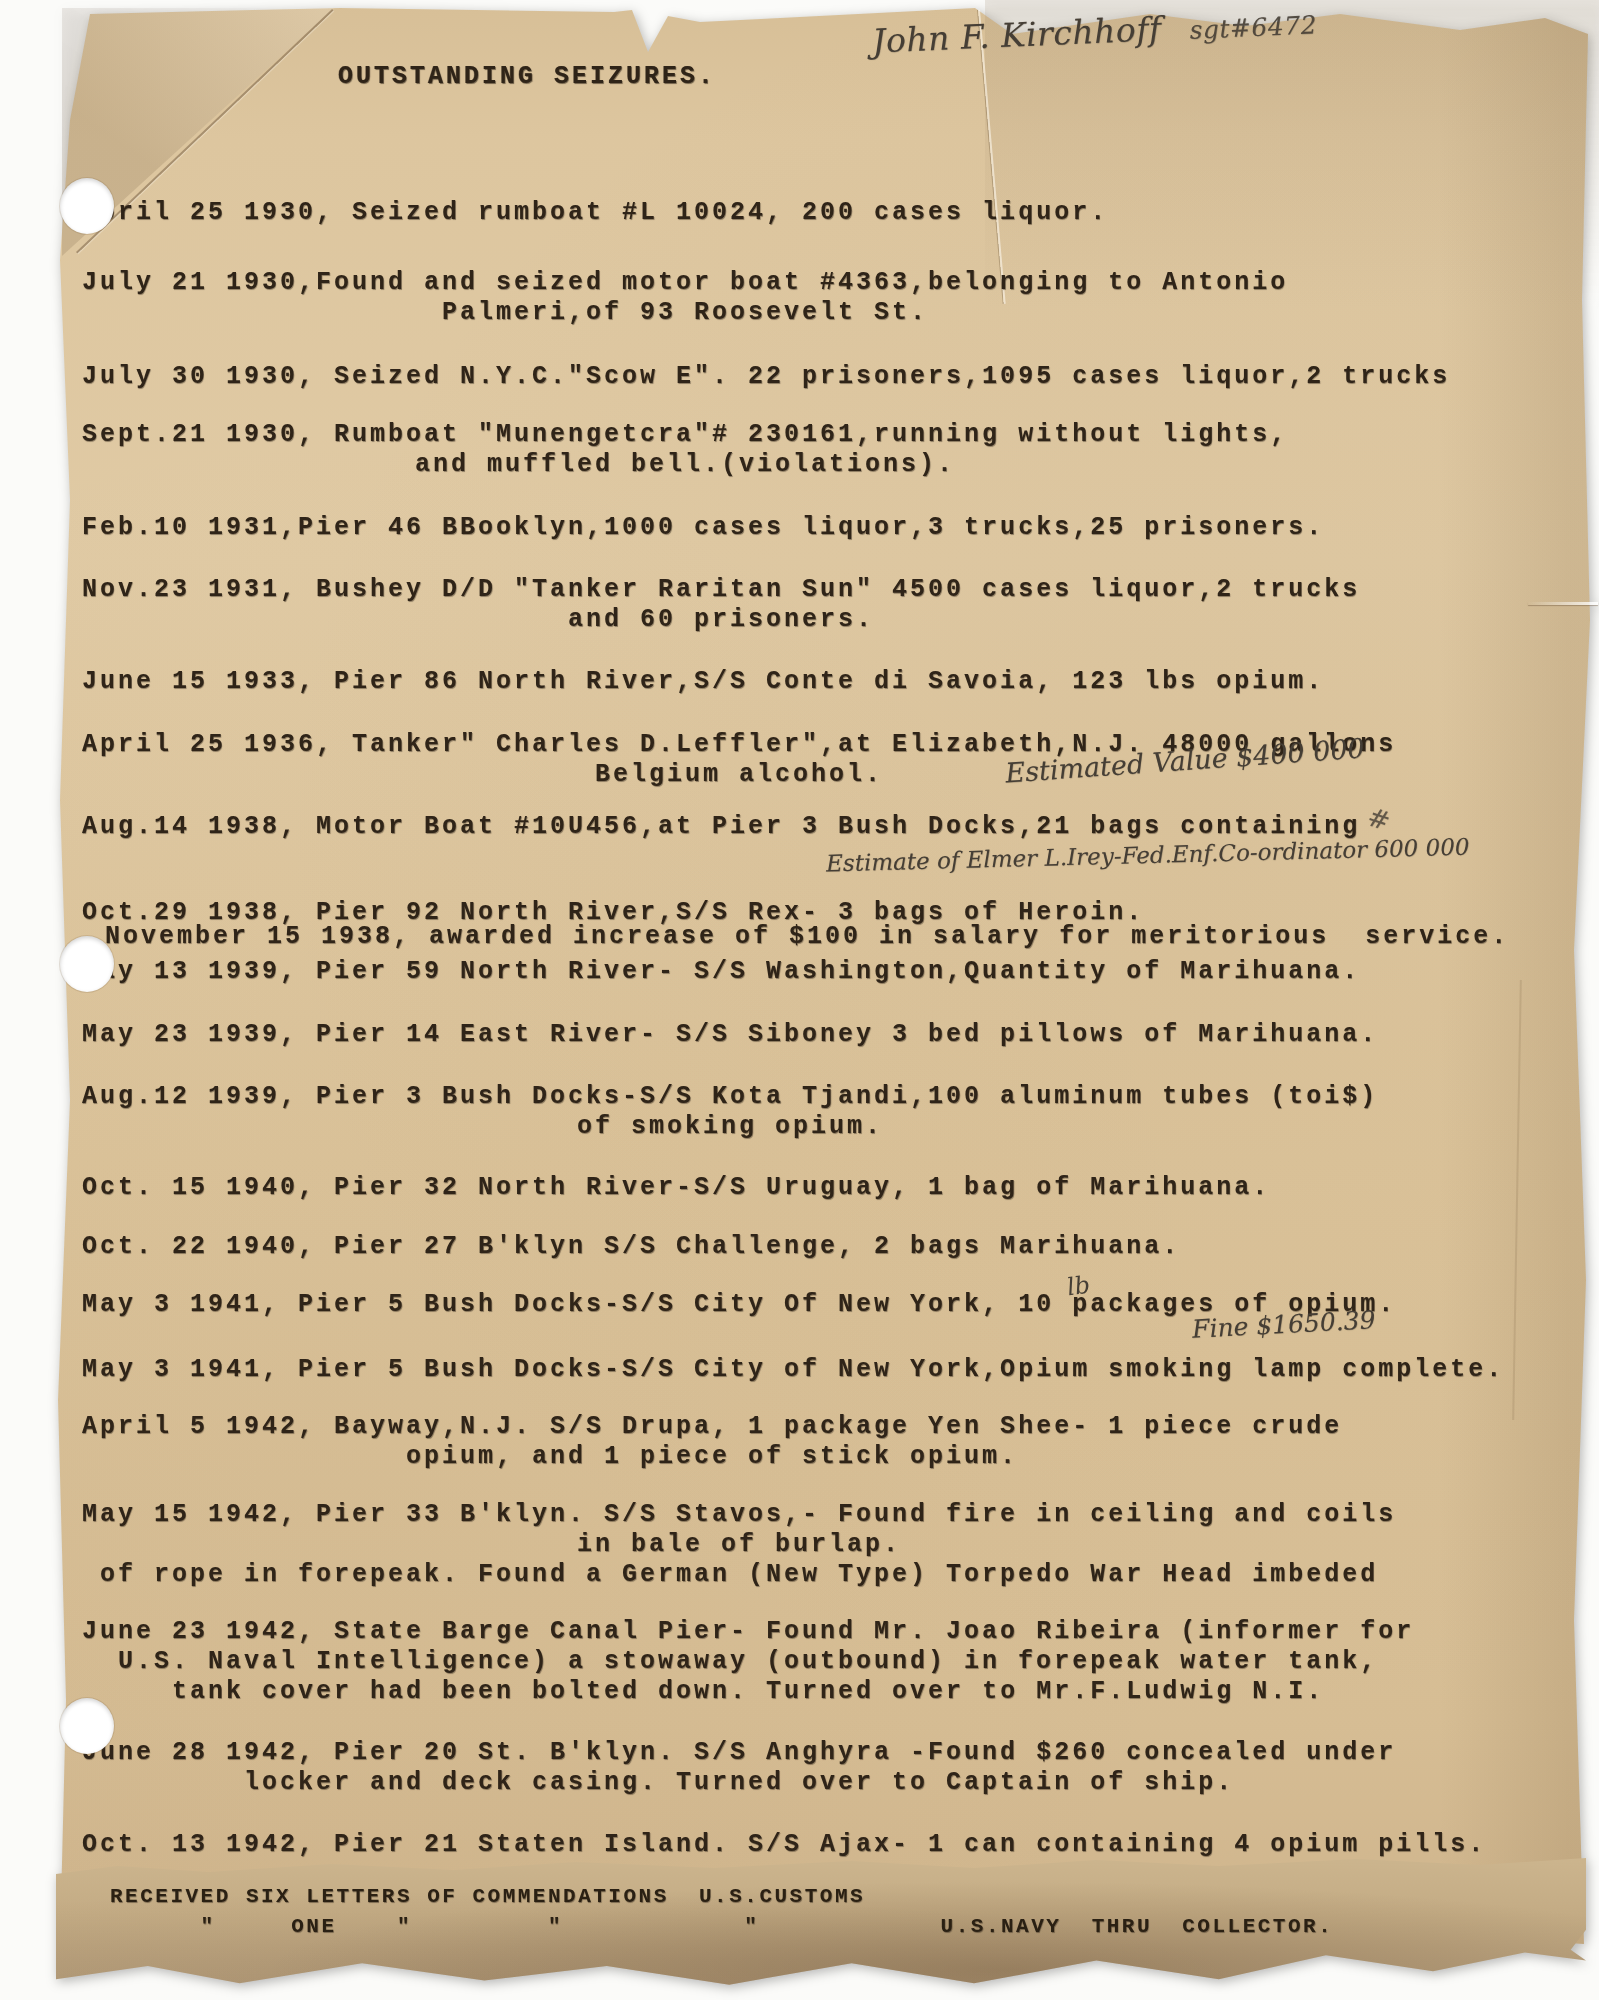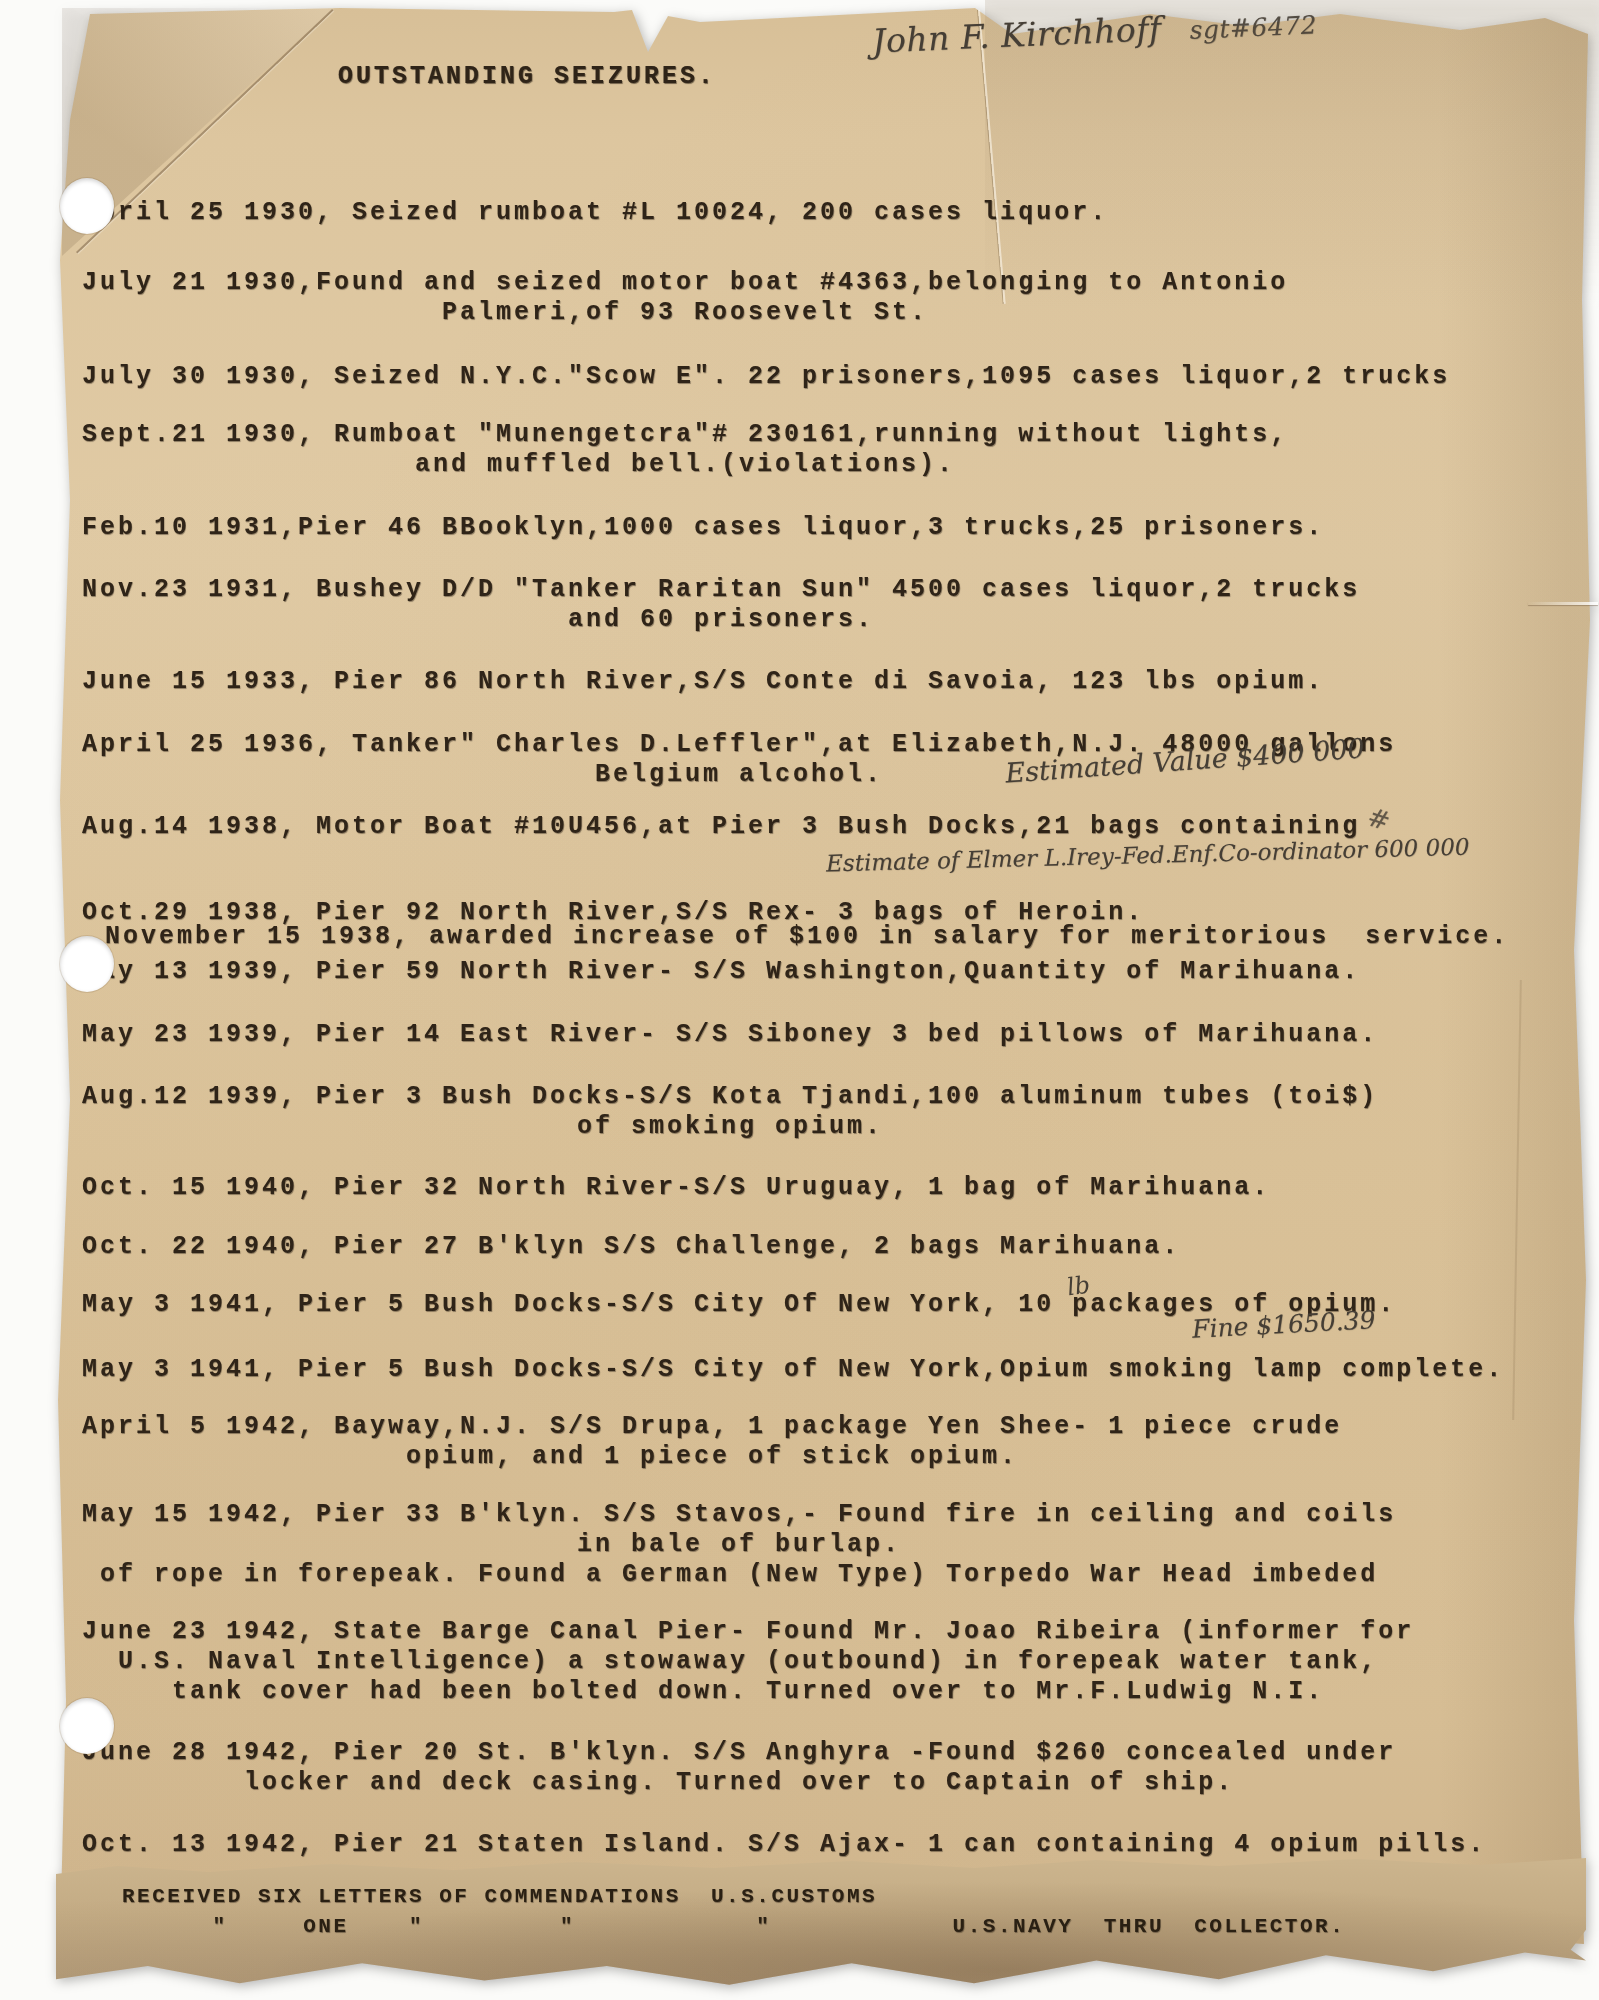--- a/index.html
+++ b/index.html
@@ -40,21 +40,21 @@
       radial-gradient(ellipse at 25% 90%, rgba(90,65,40,0.12), transparent 50%),
       linear-gradient(180deg,#ccb58e 0%,#c3ab84 45%,#b49c7a 100%);
     clip-path:polygon(0 18px,4% 10px,10% 16px,18% 8px,26% 14px,34% 6px,43% 12px,52% 5px,60% 12px,68% 4px,76% 10px,85% 3px,93% 9px,100% 2px,100% 55%,99% 70%,100% 78%,96% 72%,90% 86%,83% 74%,76% 92%,68% 78%,60% 95%,52% 80%,44% 96%,36% 82%,28% 93%,20% 80%,12% 95%,6% 82%,0 92%);}
   .text-layer{position:absolute;inset:0;}
   .tline{white-space:pre;font-family:"Liberation Mono",monospace;font-weight:bold;
     font-size:25px;line-height:30px;letter-spacing:3px;color:#2f2418;
     text-shadow:0.6px 0.6px 0.7px rgba(47,36,24,0.45);text-align:center;}
   .entry{position:absolute;left:82px;}
   .title{position:absolute;left:338px;top:62px;
     text-shadow:0.8px 0.8px 0.8px rgba(47,36,24,0.6), -0.4px 0 0.5px rgba(47,36,24,0.4);}
-  .footer-line{position:absolute;left:110px;font-size:21px;letter-spacing:2.5px;color:#2a2013;margin-left:12px;}
+  .footer-line{position:absolute;left:110px;font-size:21px;letter-spacing:2.5px;color:#2a2013;}
   .hand{position:absolute;font-family:"DejaVu Serif",serif;font-style:italic;
     color:#453e35;white-space:pre;text-shadow:0.4px 0.4px 0.8px rgba(60,52,42,0.4);}
   .hand-signature{left:872px;top:12px;font-size:33px;transform:rotate(-2.5deg);letter-spacing:0.5px;}
   .hand-badge{font-size:25px;margin-left:28px;opacity:0.9;font-family:"DejaVu Serif",serif;font-style:italic;}
   .hand-estvalue{left:1005px;top:745px;font-size:27px;transform:rotate(-4deg);}
   .hand-irey{left:826px;top:842px;font-size:23px;transform:rotate(-1.5deg);}
   .hand-fine{left:1192px;top:1310px;font-size:25px;transform:rotate(-3deg);}
   .hand-scribble{left:1368px;top:804px;font-size:26px;transform:rotate(18deg);opacity:0.8;}
   .hand-lb{position:absolute;left:985px;top:-18px;font-family:"DejaVu Serif",serif;
     font-style:italic;font-size:24px;color:#453e35;transform:rotate(-8deg);

